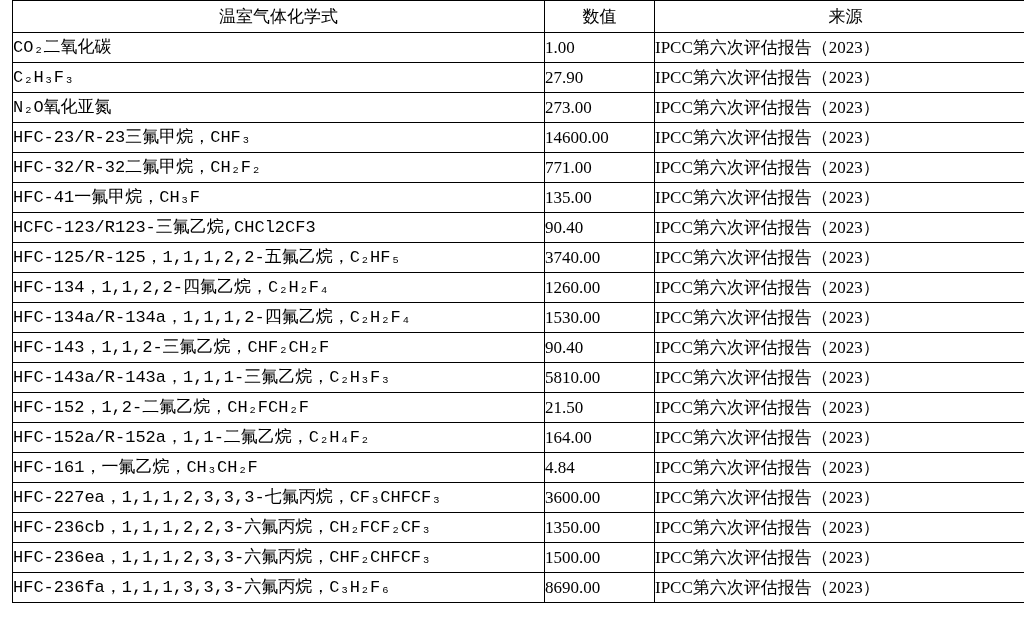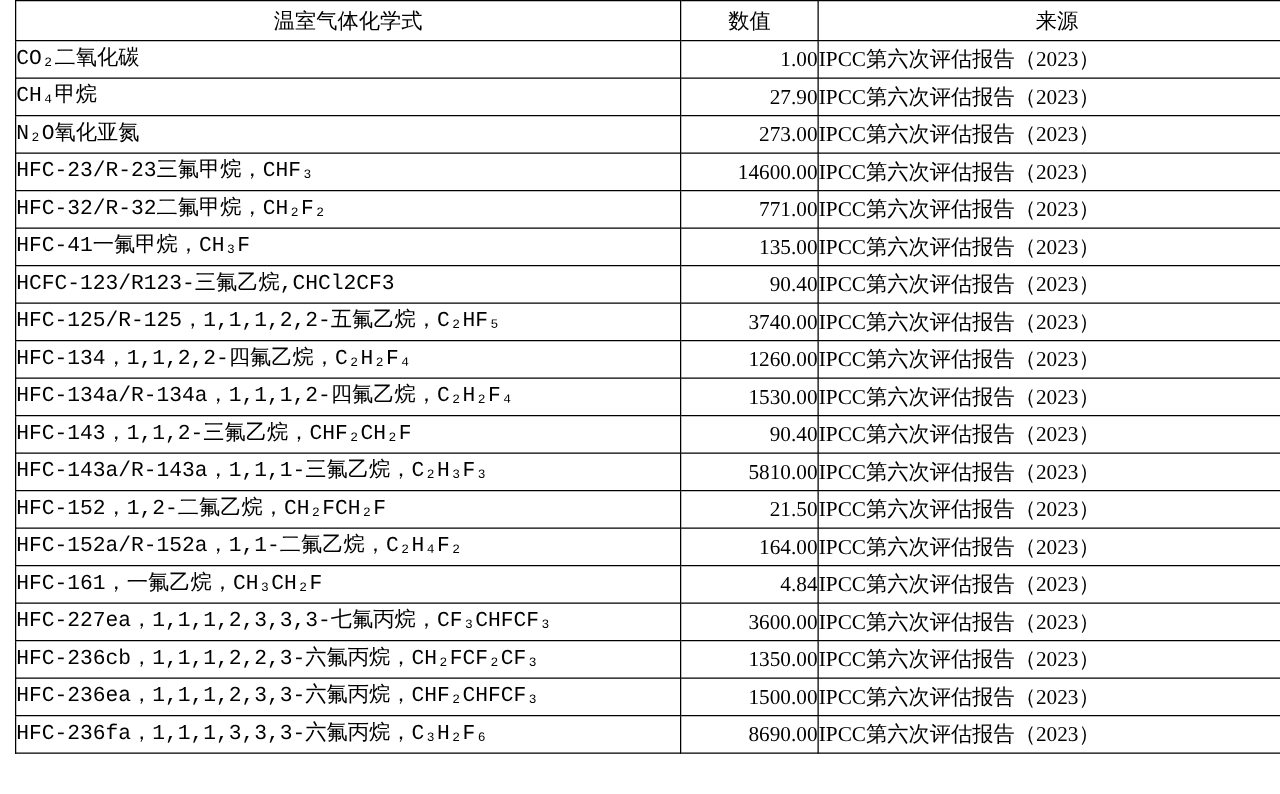--- a/index.html
+++ b/index.html
@@ -45,21 +45,21 @@
     text-align: center;
     height: 31px;
     font-size: 17px;
   }
   td.formula {
     text-align: left;
     padding-left: 5px;
     font-family: Liberation Mono, monospace;
   }
   td.value {
-    text-align: right;
+    text-align: left;
   }
   td.source {
   }
 </style>
 </head>
 <body>
 
 <div class="sheet">
   <table class="gwp">
     <colgroup>
@@ -74,21 +74,21 @@
         <th>来源</th>
       </tr>
     </thead>
     <tbody>
       <tr>
         <td class="formula">CO₂二氧化碳</td>
         <td class="value">1.00</td>
         <td class="source">IPCC第六次评估报告（2023）</td>
       </tr>
       <tr>
-        <td class="formula">CH₄甲烷</td>
+        <td class="formula">C₂H₃F₃</td>
         <td class="value">27.90</td>
         <td class="source">IPCC第六次评估报告（2023）</td>
       </tr>
       <tr>
         <td class="formula">N₂O氧化亚氮</td>
         <td class="value">273.00</td>
         <td class="source">IPCC第六次评估报告（2023）</td>
       </tr>
       <tr>
         <td class="formula">HFC-23/R-23三氟甲烷，CHF₃</td>

